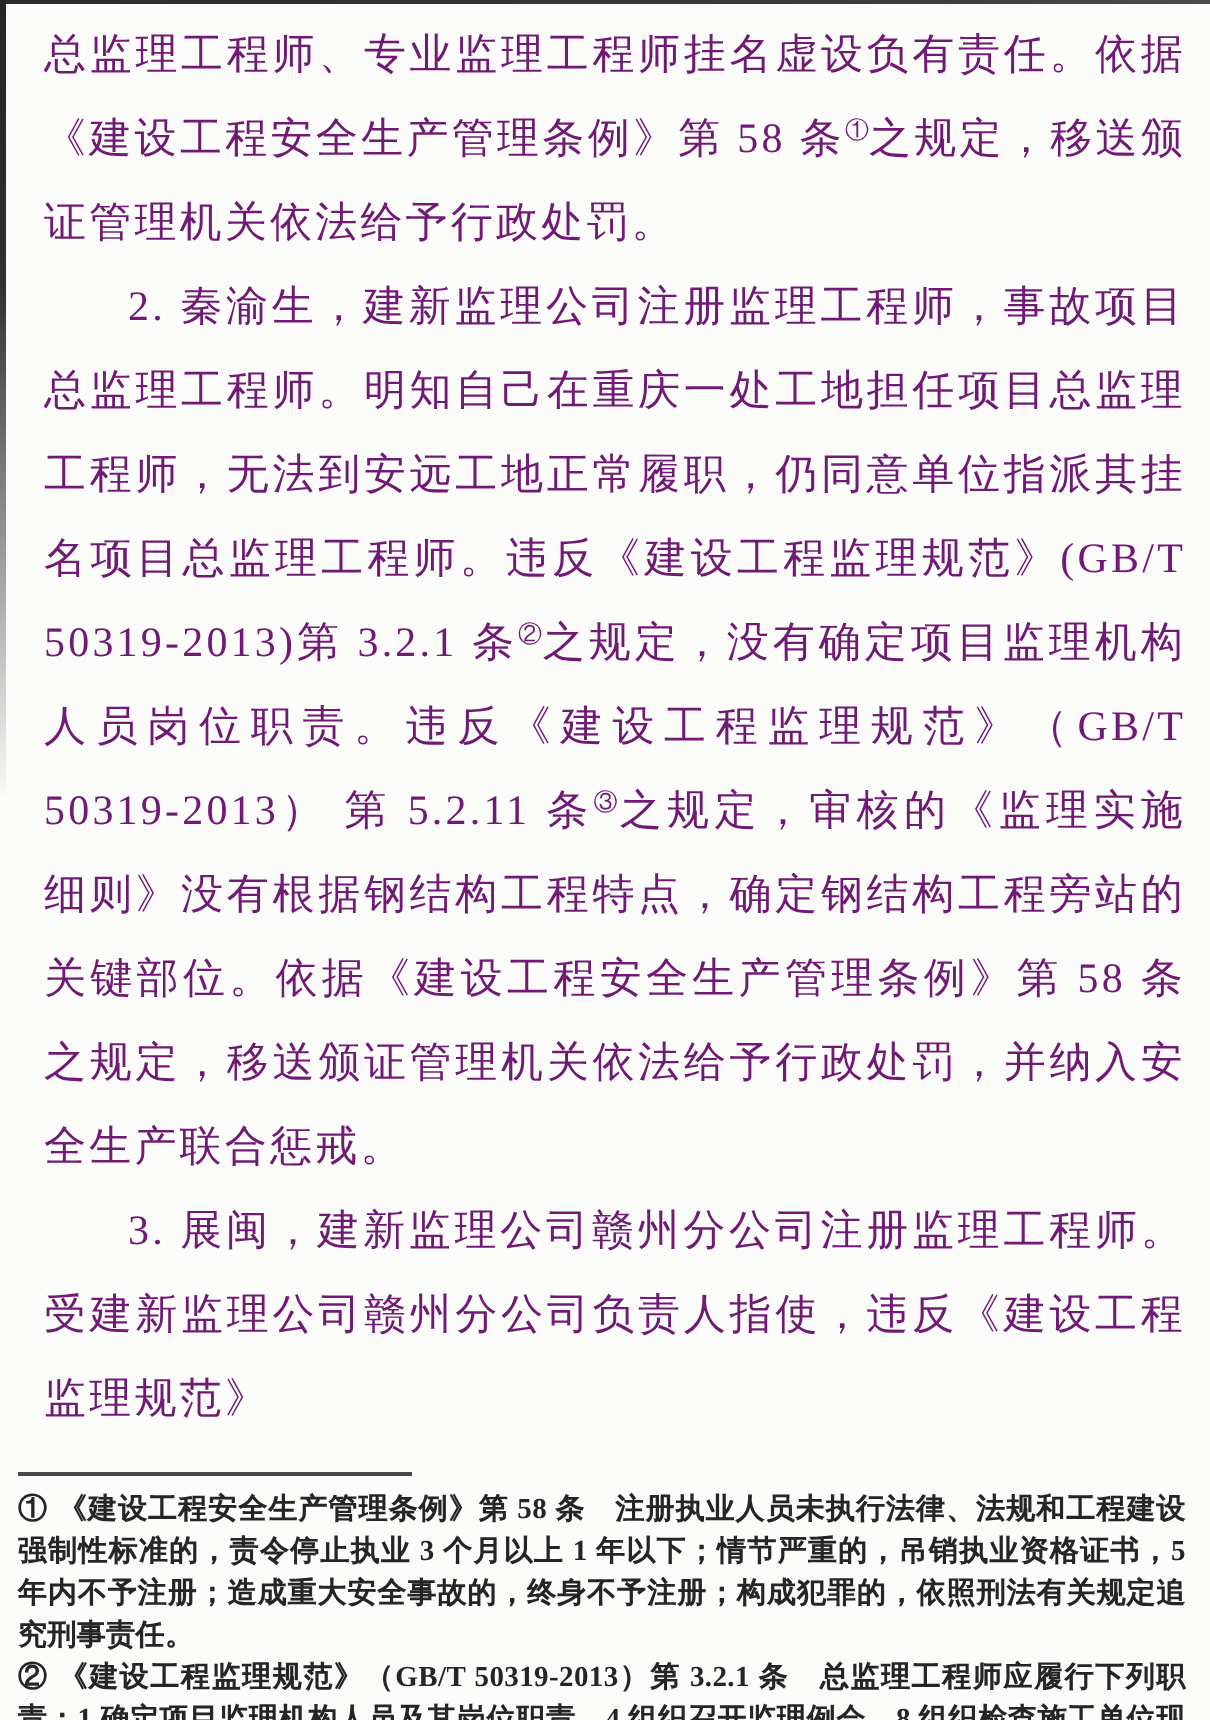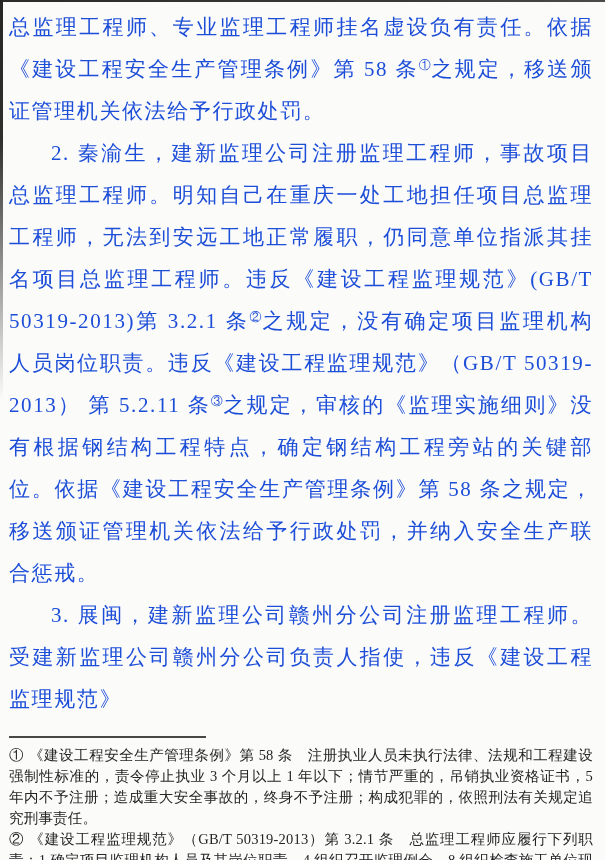--- a/index.html
+++ b/index.html
@@ -35,21 +35,22 @@
     width: 3px;
     height: 400px;
     background: linear-gradient(to bottom, #262626 0%, #2f2f2f 35%, rgba(60,60,60,0) 100%);
   }
   
   .body-text {
     font-size: 21px;
     line-height: 42px;
     letter-spacing: 1.6px;
     text-align: justify;
-    color: #1d4ed8;
+    color: #701a75;
+    margin-left: 13px;
   }
   .body-text p {
     margin: 0;
   }
   .para.indent {
     text-indent: 2em;
   }
   sup.fn-ref {
     font-size: 12px;
     letter-spacing: 0;
@@ -66,20 +67,21 @@
   .footnotes {
     margin-top: 7px;
     font-size: 14.5px;
     line-height: 21px;
     letter-spacing: 0.2px;
     text-align: justify;
     color: #252525;
   }
   .footnotes p {
     margin: 0;
+    font-weight: bold;
   }
   .fn-marker {
     margin-right: 5px;
   }
 </style>
 </head>
 <body>
 
 <div class="page">
   <div class="scan-edge-top"></div>

